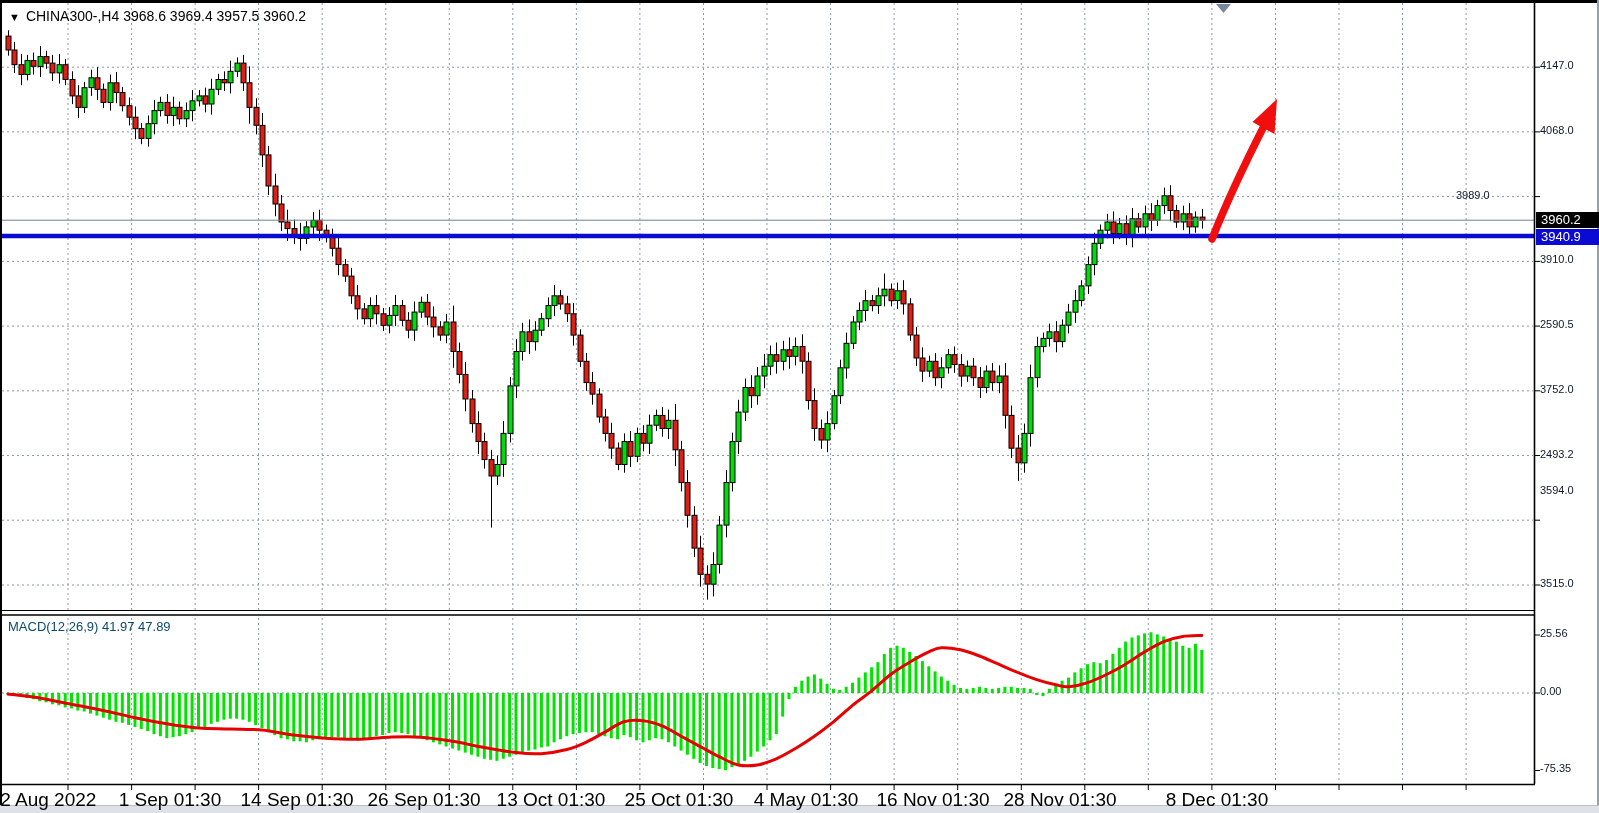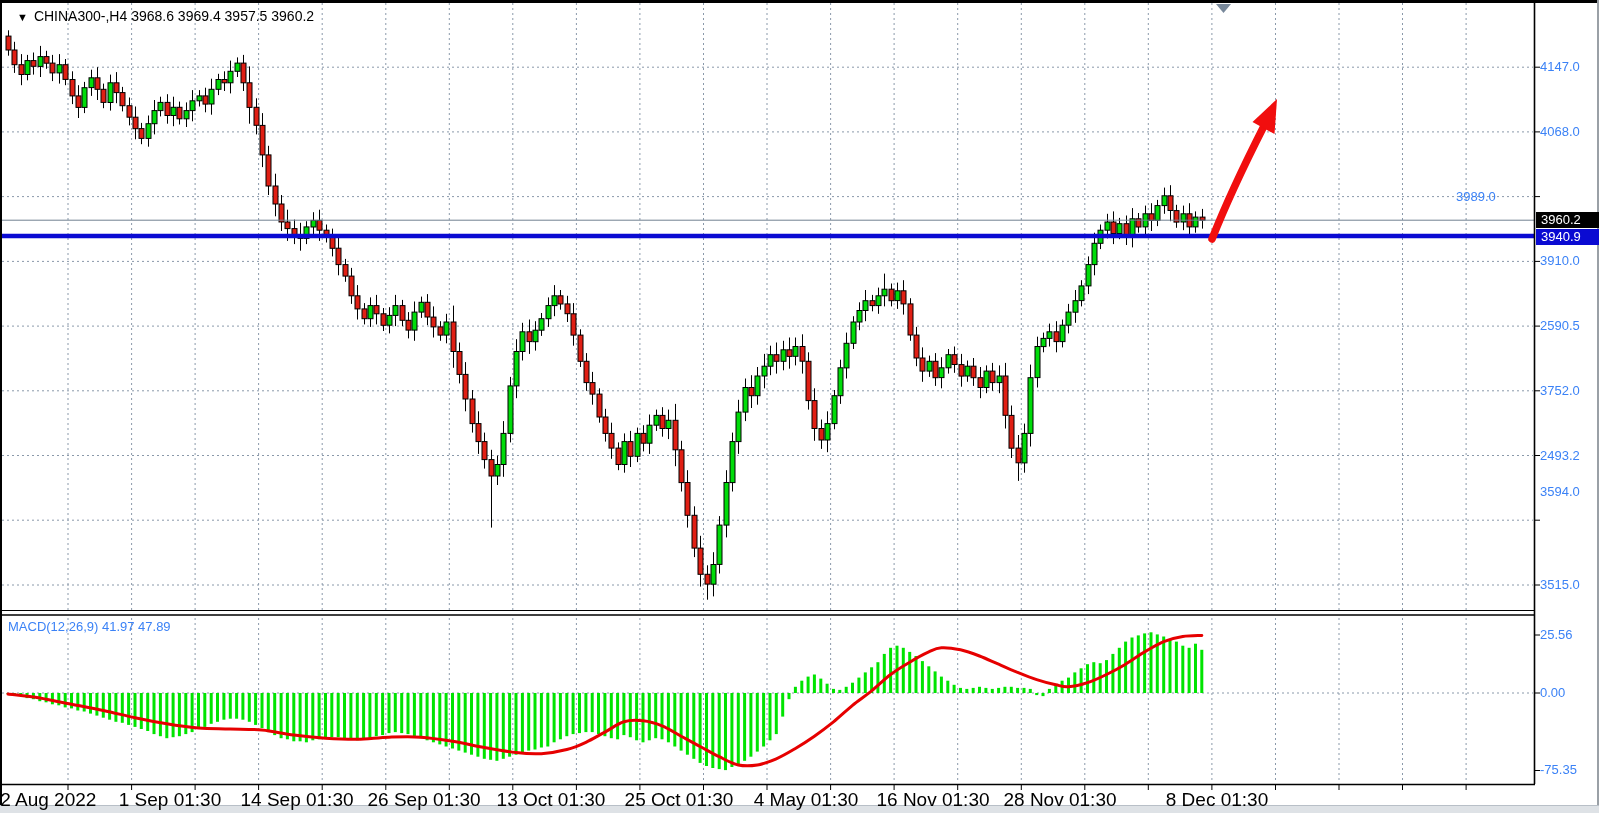--- a/index.html
+++ b/index.html
@@ -2,24 +2,24 @@
 <html><head>
 <meta charset="utf-8">
 <style>
   html,body{margin:0;padding:0;background:#fff;}
   .window{position:relative;width:1599px;height:813px;background:#fff;overflow:hidden;
           font-family:"Liberation Sans",sans-serif;}
   .border-top{position:absolute;left:0;top:0;width:1599px;height:3px;background:#000;}
   .border-left{position:absolute;left:0;top:0;width:2px;height:805px;background:#000;}
   .border-right{position:absolute;left:1597px;top:0;width:2px;height:805px;background:#9aa0a6;}
   #chart-svg{position:absolute;left:0;top:0;}
-  .title-bar{position:absolute;left:9px;top:8px;font-size:14px;color:#000;white-space:pre;z-index:5;margin-left:8px;}
+  .title-bar{position:absolute;left:9px;top:8px;font-size:14px;color:#000;white-space:pre;z-index:5;}
   .title-bar .tri{font-size:11px;margin-right:6px;cursor:pointer;}
-  .macd-label{position:absolute;left:8px;top:619px;font-size:13px;color:#3b82f6;z-index:5;}
-  .axis-label{position:absolute;font-size:13px;color:#3b82f6;white-space:nowrap;z-index:4;}
+  .macd-label{position:absolute;left:8px;top:619px;font-size:13px;color:#0c4a6e;z-index:5;}
+  .axis-label{position:absolute;font-size:11px;color:#0f172a;white-space:nowrap;z-index:4;}
   .time-label{position:absolute;font-size:19px;color:#000;white-space:nowrap;z-index:4;
               transform:translateX(-50%);top:789px;text-align:right;}
   .tag{position:absolute;left:1536px;width:63px;height:16px;color:#fff;font-size:13px;
        line-height:16px;padding-left:5px;z-index:6;}
   .bottom-strip{position:absolute;left:0;top:805px;width:1599px;height:8px;
                 background:#dee2e6;border-top:1px solid #b8bfc7;}
 </style>
 </head>
 <body>
 

